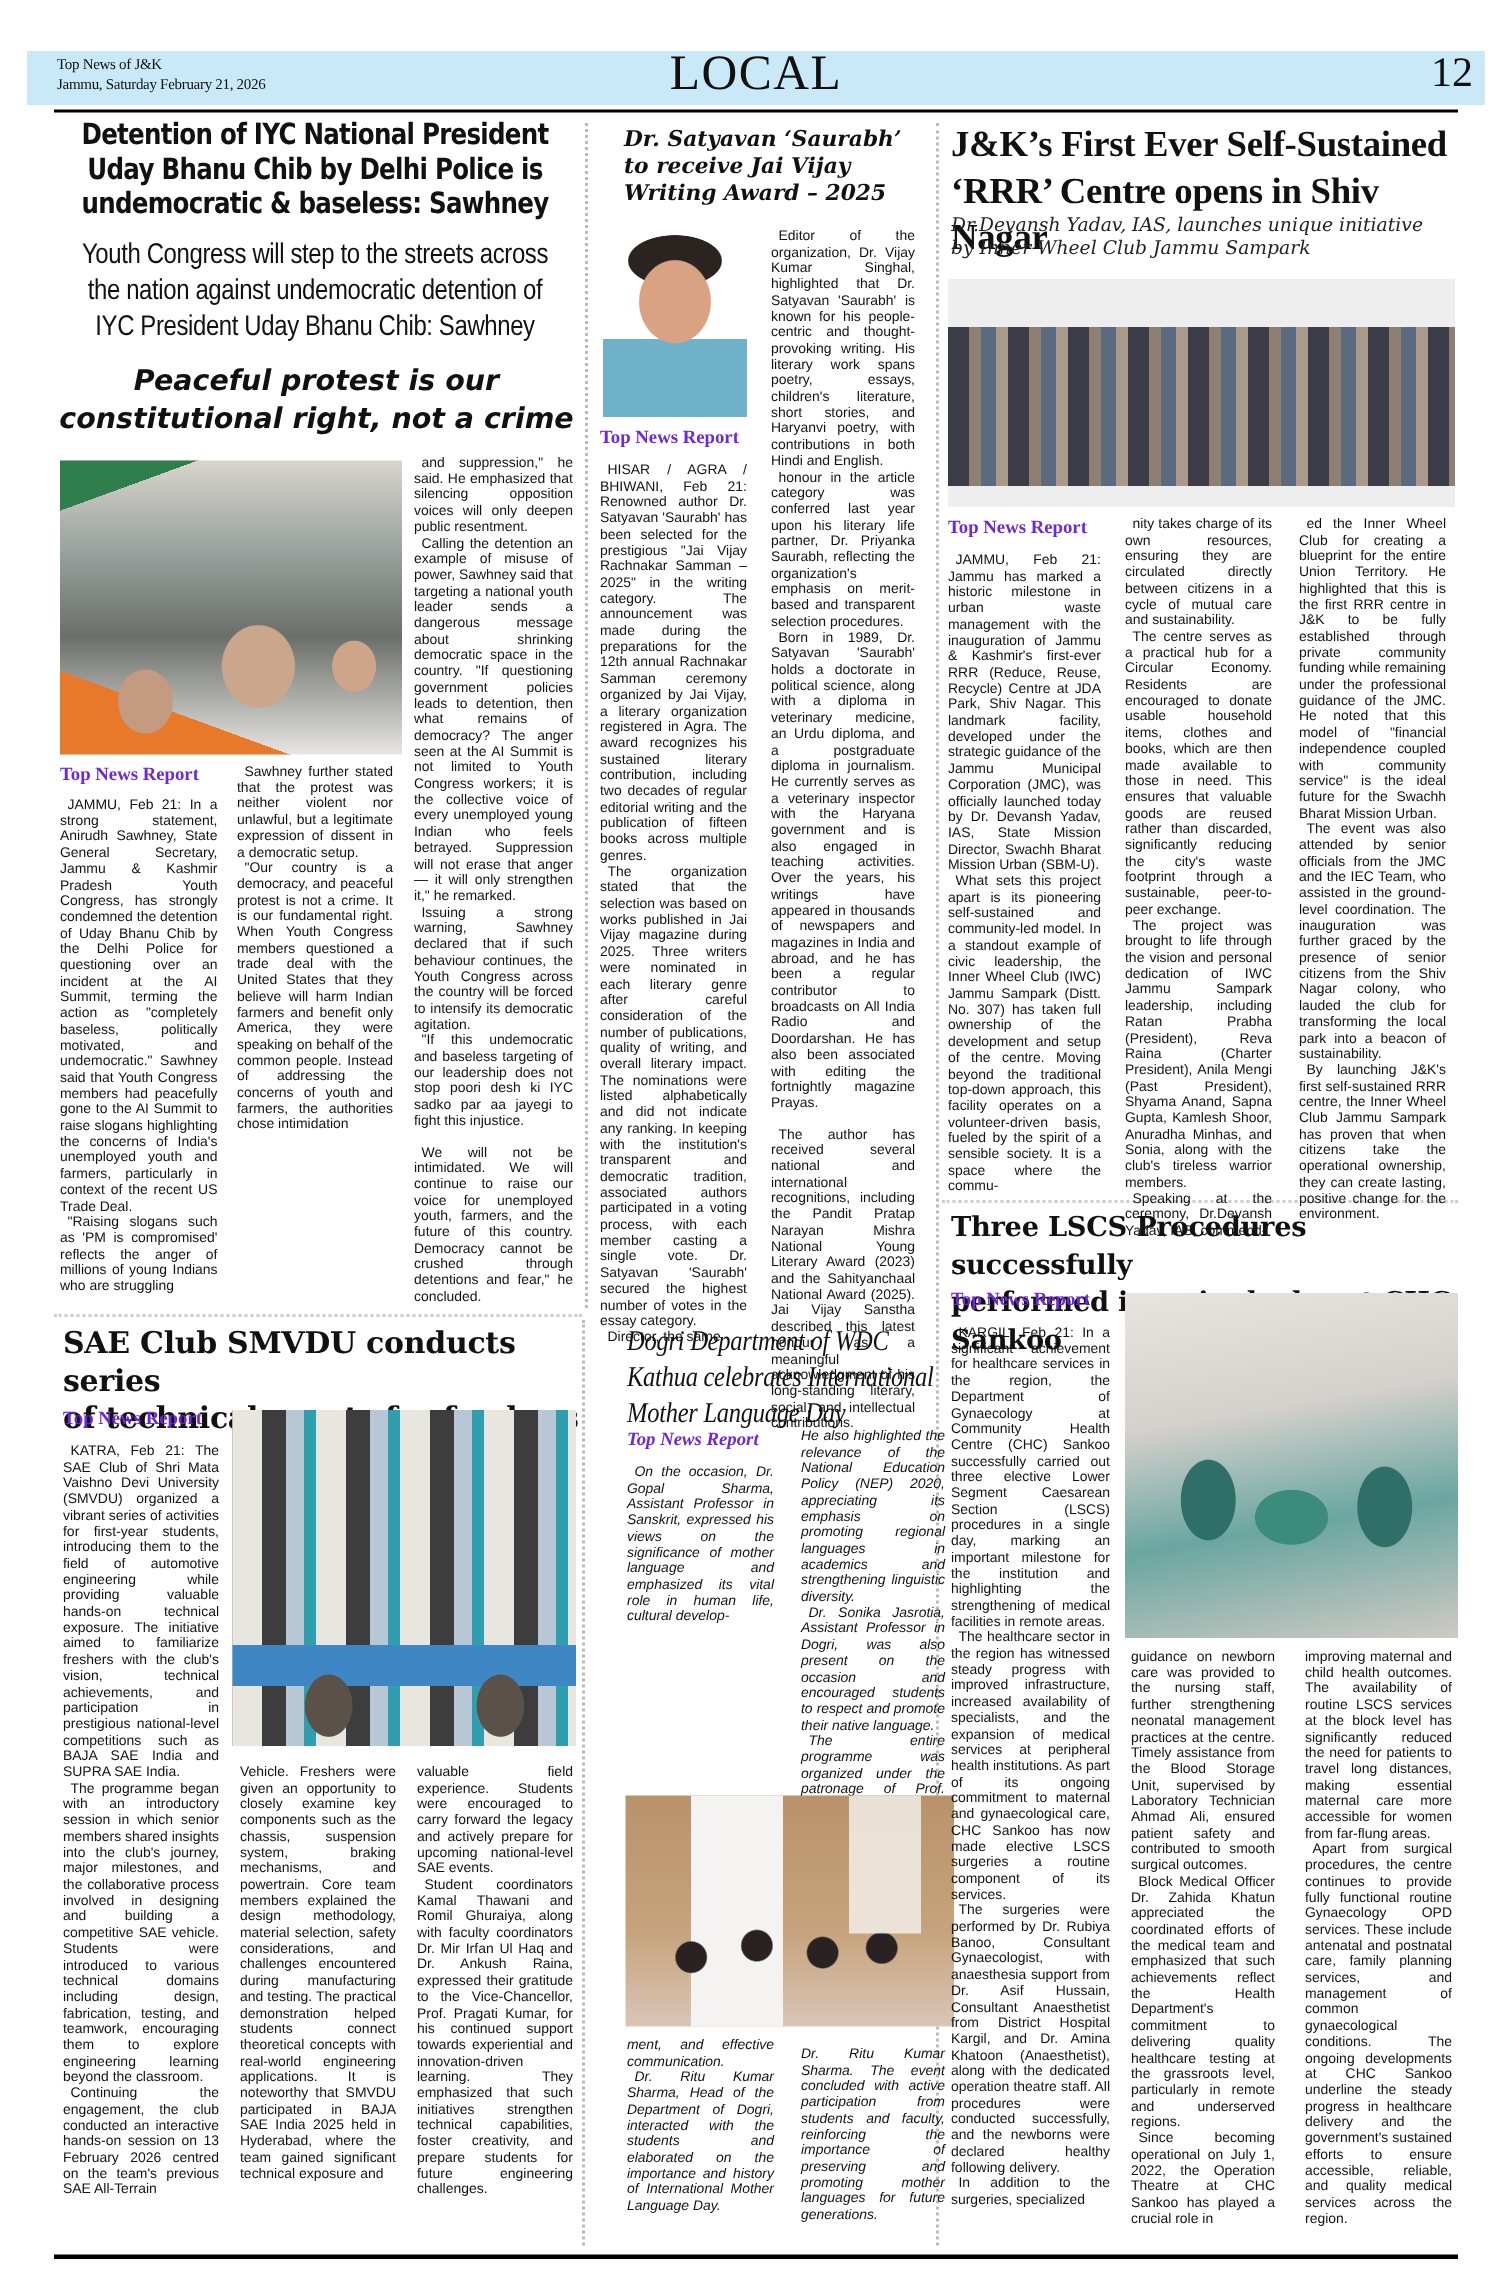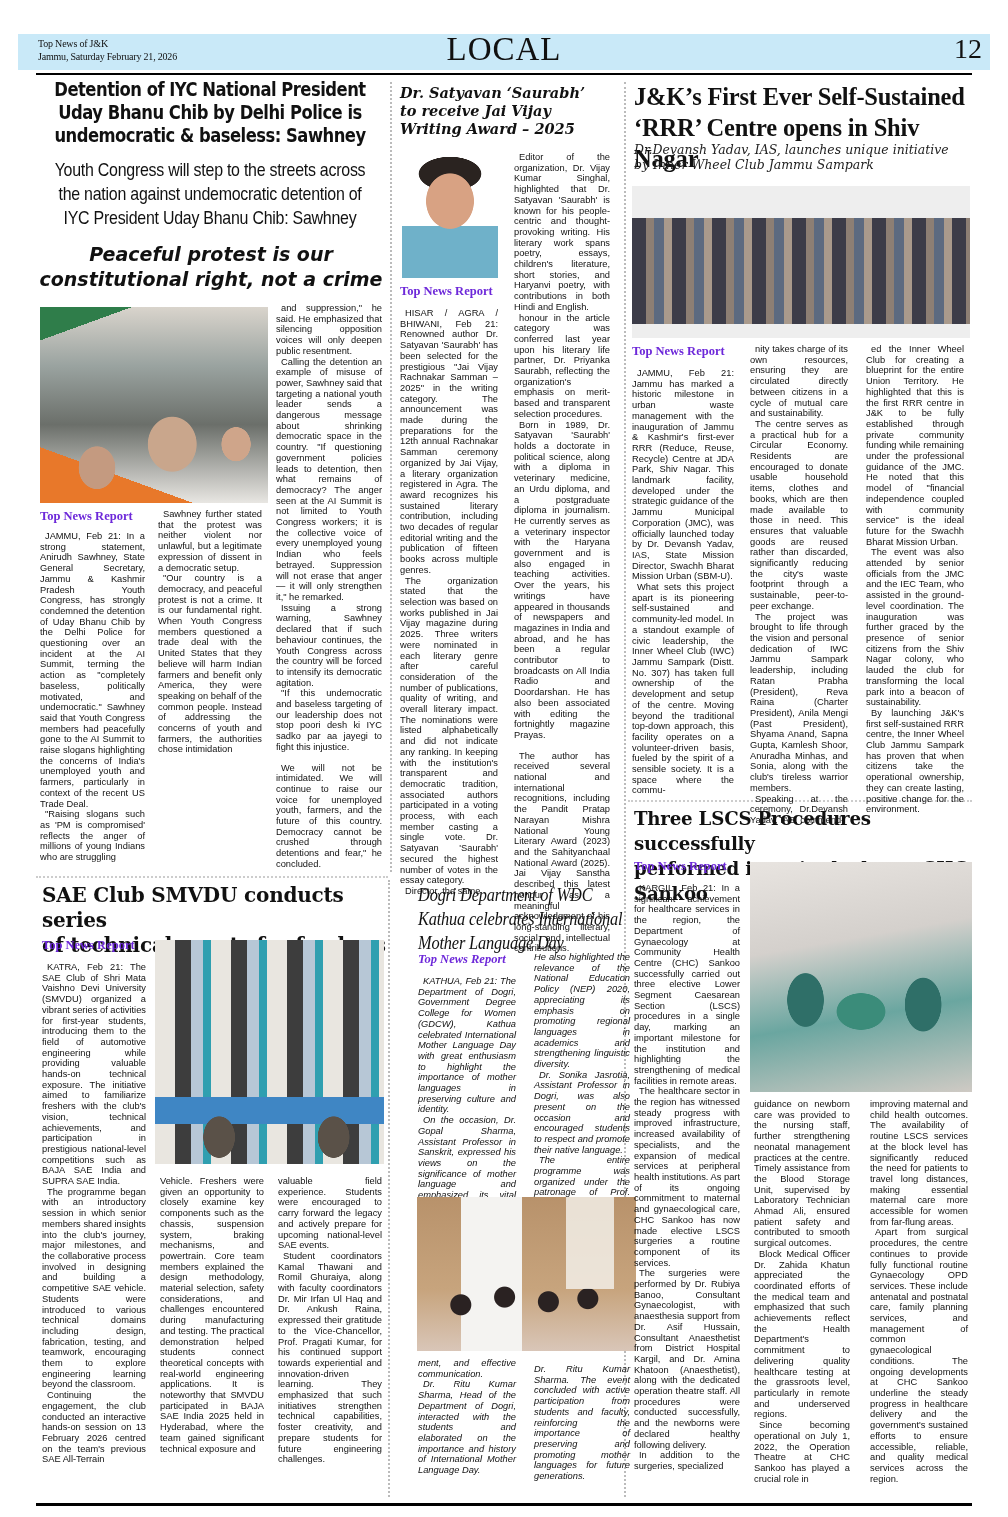--- a/index.html
+++ b/index.html
@@ -115,21 +115,21 @@
   <div class="col" style="left:240px; top:225px; width:106px;">
     <p>and suppression," he said. He emphasized that silencing opposition voices will only deepen public resentment.</p>
     <p>Calling the detention an example of misuse of power, Sawhney said that targeting a national youth leader sends a dangerous message about shrinking democratic space in the country. "If questioning government policies leads to detention, then what remains of democracy? The anger seen at the AI Summit is not limited to Youth Congress workers; it is the collective voice of every unemployed young Indian who feels betrayed. Suppression will not erase that anger — it will only strengthen it," he remarked.</p>
     <p>Issuing a strong warning, Sawhney declared that if such behaviour continues, the Youth Congress across the country will be forced to intensify its democratic agitation.</p>
     <p>"If this undemocratic and baseless targeting of our leadership does not stop poori desh ki IYC sadko par aa jayegi to fight this injustice.</p>
     <p class="gap">We will not be intimidated. We will continue to raise our voice for unemployed youth, farmers, and the future of this country. Democracy cannot be crushed through detentions and fear," he concluded.</p>
   </div>
 </article>
 
 <article class="story" style="left:396px; top:78px; width:226px; height:795px;">
-  <div class="h-serif-ital" style="position:absolute; left:4px; top:6px; width:226px;font-style:italic;">
+  <div class="h-serif-ital" style="position:absolute; left:20px; top:6px; width:226px;font-style:italic;">
     <div>Dr. Satyavan ‘Saurabh’</div>
     <div>to receive Jai Vijay</div>
     <div>Writing Award – 2025</div>
   </div>
   <div class="photo ph-portrait" style="left:6px; top:76px; width:96px; height:124px;"></div>
   <div class="col" style="left:4px; top:206px; width:98px;">
     <div class="report" style="margin-bottom:10px;">Top News Report</div>
     <p>HISAR / AGRA / BHIWANI, Feb 21: Renowned author Dr. Satyavan 'Saurabh' has been selected for the prestigious "Jai Vijay Rachnakar Samman – 2025" in the writing category. The announcement was made during the preparations for the 12th annual Rachnakar Samman ceremony organized by Jai Vijay, a literary organization registered in Agra. The award recognizes his sustained literary contribution, including two decades of regular editorial writing and the publication of fifteen books across multiple genres.</p>
     <p>The organization stated that the selection was based on works published in Jai Vijay magazine during 2025. Three writers were nominated in each literary genre after careful consideration of the number of publications, quality of writing, and overall literary impact. The nominations were listed alphabetically and did not indicate any ranking. In keeping with the institution's transparent and democratic tradition, associated authors participated in a voting process, with each member casting a single vote. Dr. Satyavan 'Saurabh' secured the highest number of votes in the essay category.</p>
     <p>Director, the same</p>
@@ -192,21 +192,20 @@
 </article>
 
 <article class="story" style="left:414px; top:880px; width:226px; height:620px;font-style:italic;">
   <div class="h-cond2" style="position:absolute; left:4px; top:3px; width:260px;">
     <div>Dogri Department of WDC</div>
     <div>Kathua celebrates International</div>
     <div>Mother Language Day</div>
   </div>
   <div class="col" style="left:4px; top:72px; width:98px;">
     <div class="report" style="margin-bottom:10px;">Top News Report</div>
-    <p>KATHUA, Feb 21: The Department of Dogri, Government Degree College for Women (GDCW), Kathua celebrated International Mother Language Day with great enthusiasm to highlight the importance of mother languages in preserving culture and identity.</p>
     <p>On the occasion, Dr. Gopal Sharma, Assistant Professor in Sanskrit, expressed his views on the significance of mother language and emphasized its vital role in human life, cultural develop-</p>
   </div>
   <div class="col" style="left:120px; top:72px; width:96px;">
     <p style="text-indent:0;">He also highlighted the relevance of the National Education Policy (NEP) 2020, appreciating its emphasis on promoting regional languages in academics and strengthening linguistic diversity.</p>
     <p>Dr. Sonika Jasrotia, Assistant Professor in Dogri, was also present on the occasion and encouraged students to respect and promote their native language.</p>
     <p>The entire programme was organized under the patronage of Prof. Jaipal Singh, Principal of the college, and under the supervision of</p>
   </div>
   <div class="photo ph-class" style="left:3px; top:317px; width:219px; height:154px;"></div>
   <div class="col" style="left:4px; top:478px; width:98px;">
     <p style="text-indent:0;">ment, and effective communication.</p>

